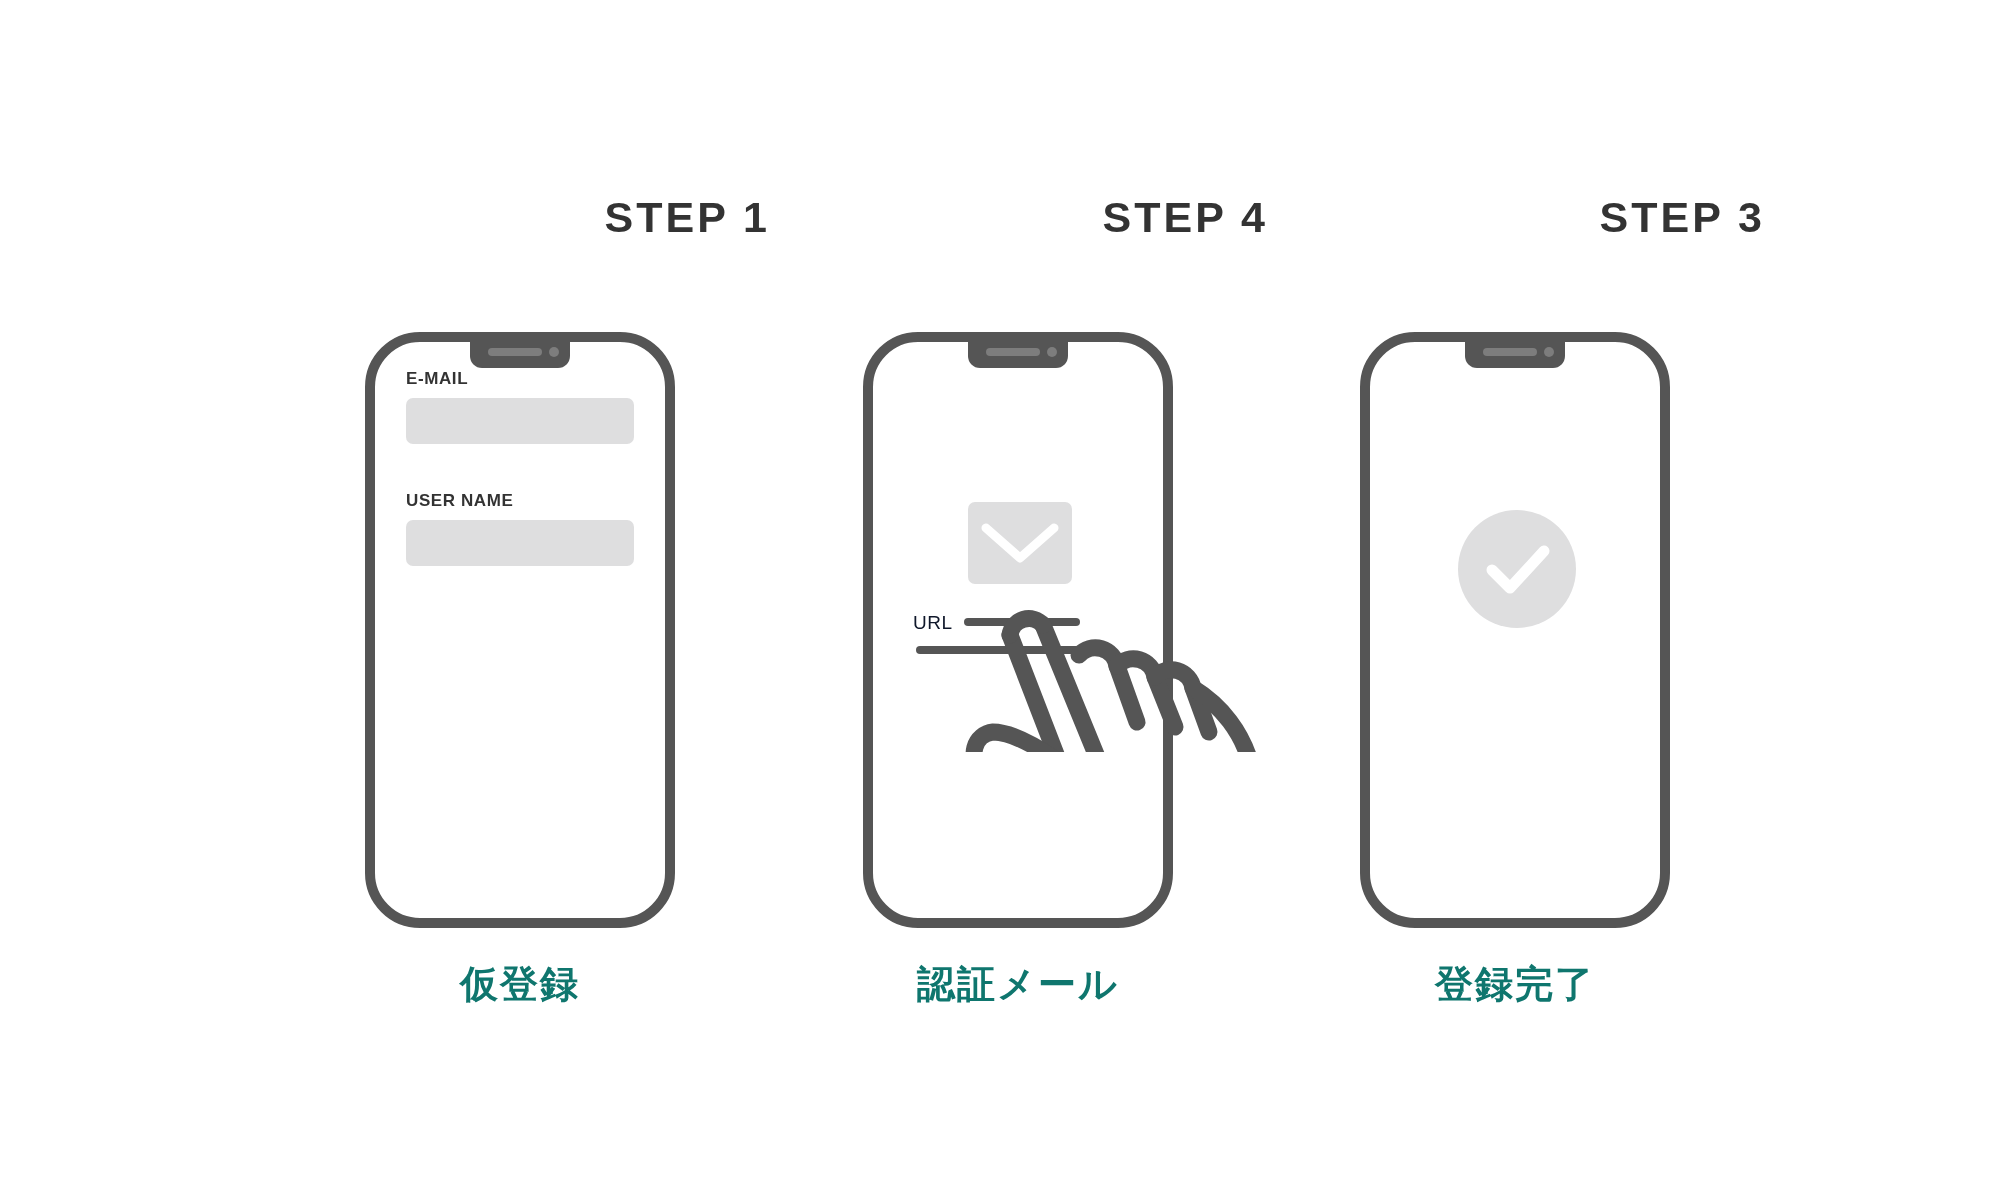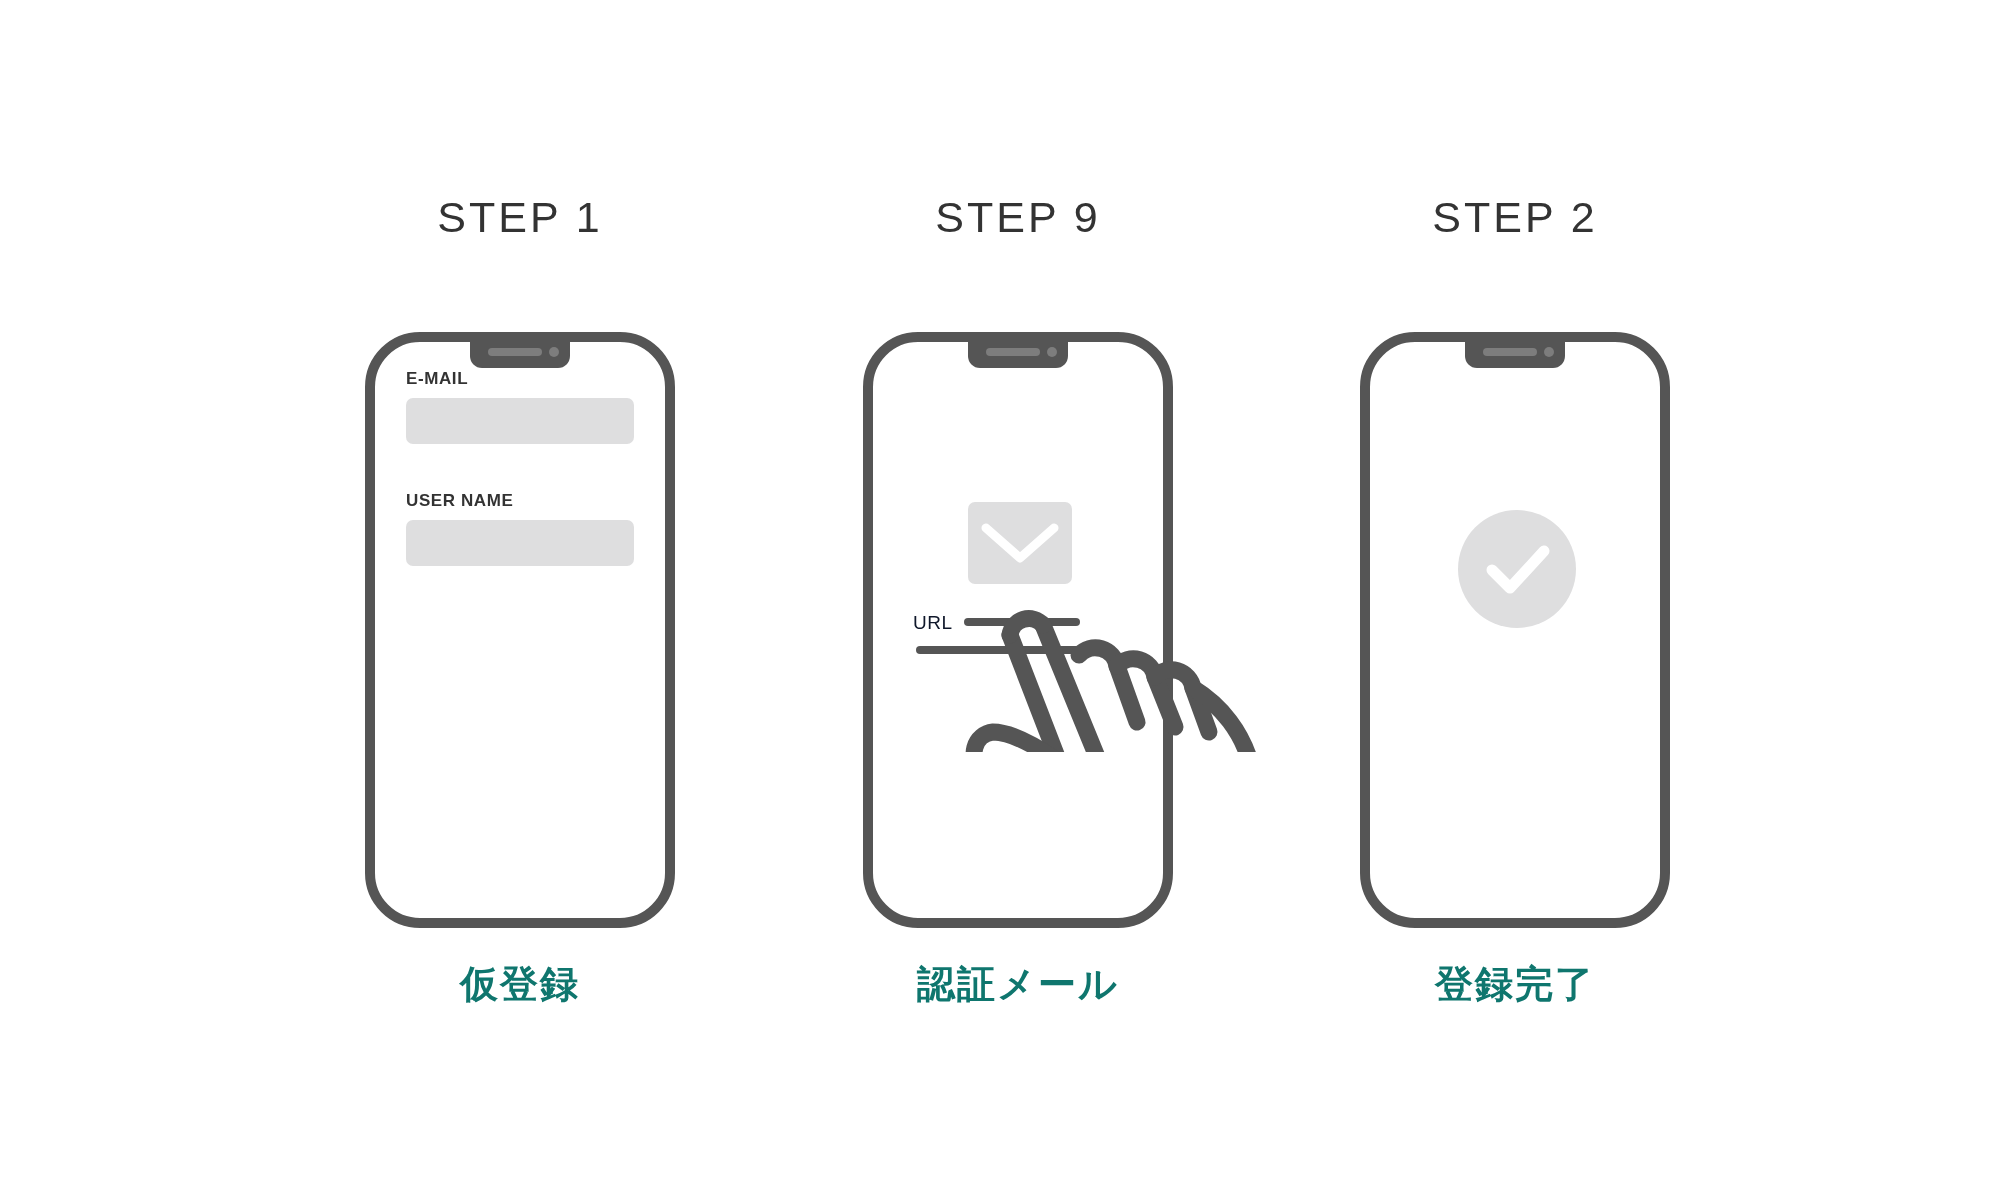--- a/index.html
+++ b/index.html
@@ -31,23 +31,23 @@
   }
   #col-1 { left: 270px; }
   #col-2 { left: 768px; }
   #col-3 { left: 1265px; }
 
   .step-heading {
     position: absolute;
     top: 196px;
     left: 0;
     width: 500px;
-    text-align: center;
+    text-align: right;
     font-size: 43px;
-    font-weight: 400;
+    font-weight: 700;
     letter-spacing: 3px;
     color: #333333;
     line-height: 1;
   }
 
   .step-caption {
     position: absolute;
     top: 965px;
     left: 0;
     width: 500px;
@@ -202,21 +202,21 @@
 
         </div>
       </div>
     </div>
 
     <div class="step-caption">仮登録</div>
   </div>
 
   <div class="step-col" id="col-2">
 
-    <div class="step-heading">STEP 9</div>
+    <div class="step-heading">STEP 4</div>
 
     <div class="phone-wrap">
       <svg class="phone-svg" viewBox="0 0 310 596">
         <path d="M 55 5 L 255 5 A 50 50 0 0 1 305 55 L 305 541 A 50 50 0 0 1 255 591 L 55 591 A 50 50 0 0 1 5 541 L 5 55 A 50 50 0 0 1 55 5 Z" fill="#ffffff" stroke="#555555" stroke-width="10"></path>
         <path d="M 105 7 L 205 7 L 205 24 A 12 12 0 0 1 193 36 L 117 36 A 12 12 0 0 1 105 24 Z" fill="#555555"></path>
         <rect x="123" y="16" width="54" height="8" rx="4" fill="#7d7d7d"></rect>
         <circle cx="189" cy="20" r="5" fill="#7d7d7d"></circle>
       </svg>
 
       <div class="phone-screen">
@@ -254,21 +254,21 @@
 
         <path d="M 250 566 C 272 584 292 606 306 628"></path>
       </g>
     </svg>
 
     <div class="step-caption">認証メール</div>
   </div>
 
   <div class="step-col" id="col-3">
 
-    <div class="step-heading">STEP 2</div>
+    <div class="step-heading">STEP 3</div>
 
     <div class="phone-wrap">
       <svg class="phone-svg" viewBox="0 0 310 596">
         <path d="M 55 5 L 255 5 A 50 50 0 0 1 305 55 L 305 541 A 50 50 0 0 1 255 591 L 55 591 A 50 50 0 0 1 5 541 L 5 55 A 50 50 0 0 1 55 5 Z" fill="#ffffff" stroke="#555555" stroke-width="10"></path>
         <path d="M 105 7 L 205 7 L 205 24 A 12 12 0 0 1 193 36 L 117 36 A 12 12 0 0 1 105 24 Z" fill="#555555"></path>
         <rect x="123" y="16" width="54" height="8" rx="4" fill="#7d7d7d"></rect>
         <circle cx="189" cy="20" r="5" fill="#7d7d7d"></circle>
       </svg>
 
       <div class="phone-screen">

